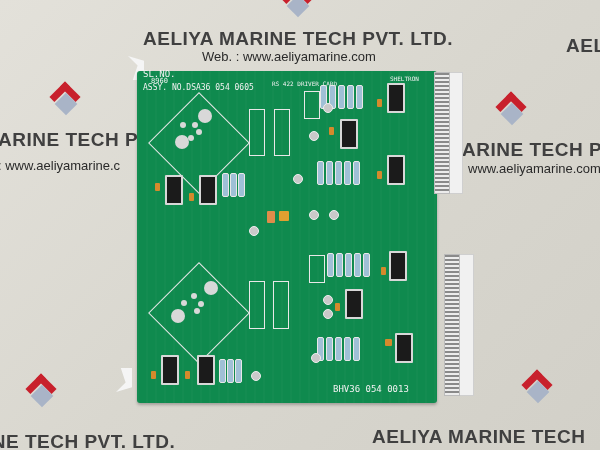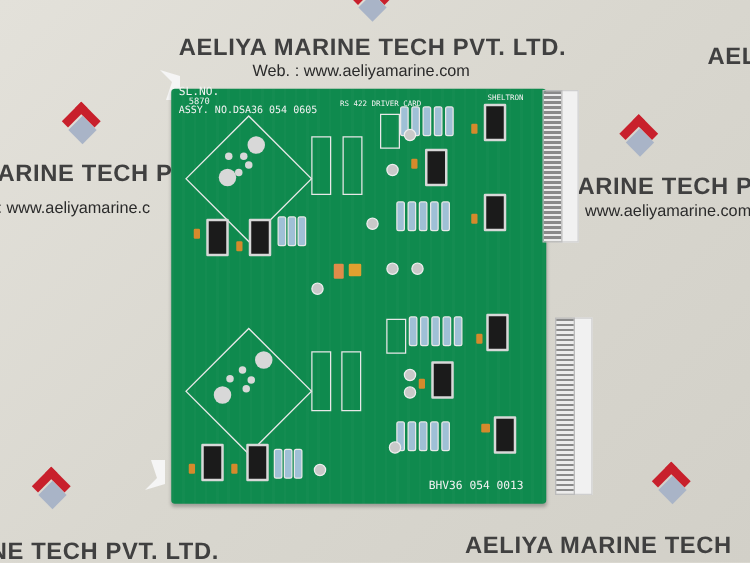--- a/index.html
+++ b/index.html
@@ -60,25 +60,25 @@
     <div class="red"></div>
     <div class="blue"></div>
   </div>
 <div class="wm-title" style="left:372px;top:426px;font-size:19px;">AELIYA MARINE TECH</div>
 
 <div class="ejector" style="left:128px;top:56px;"></div>
 <div class="ejector" style="left:116px;top:368px;transform:scaleY(-1);"></div>
 
 <div class="board">
   <div class="silk" style="left:6px;top:-2px;font-size:9px;"><span>SL.NO.</span></div>
-  <div class="silk" style="left:14px;top:6px;font-size:7px;">5870</div>
+  <div class="silk" style="left:14px;top:6px;font-size:7px;">8960</div>
   <div class="silk" style="left:6px;top:12px;font-size:8px;">ASSY. NO.DSA36 054 0605</div>
   <div class="silk" style="left:135px;top:9px;font-size:6px;">RS 422 DRIVER CARD</div>
   <div class="silk" style="left:253px;top:4px;font-size:6px;">SHELTRON</div>
-  <div class="silk" style="left:206px;top:313px;font-size:9px;">BHV36 054 0013</div>
+  <div class="silk" style="left:196px;top:313px;font-size:9px;">BHV36 054 0013</div>
 
   <div class="diamond" style="left:26px;top:36px;"></div>
   <div class="pad" style="left:61px;top:38px;width:14px;height:14px;"></div>
   <div class="pad" style="left:38px;top:64px;width:14px;height:14px;"></div>
   <div class="pad" style="left:55px;top:51px;width:6px;height:6px;"></div>
   <div class="pad" style="left:43px;top:51px;width:6px;height:6px;"></div>
   <div class="pad" style="left:59px;top:58px;width:6px;height:6px;"></div>
   <div class="pad" style="left:51px;top:64px;width:6px;height:6px;"></div>
   <div class="cap-rect" style="left:112px;top:38px;width:14px;height:45px;"></div>
   <div class="cap-rect" style="left:137px;top:38px;width:14px;height:45px;"></div>

